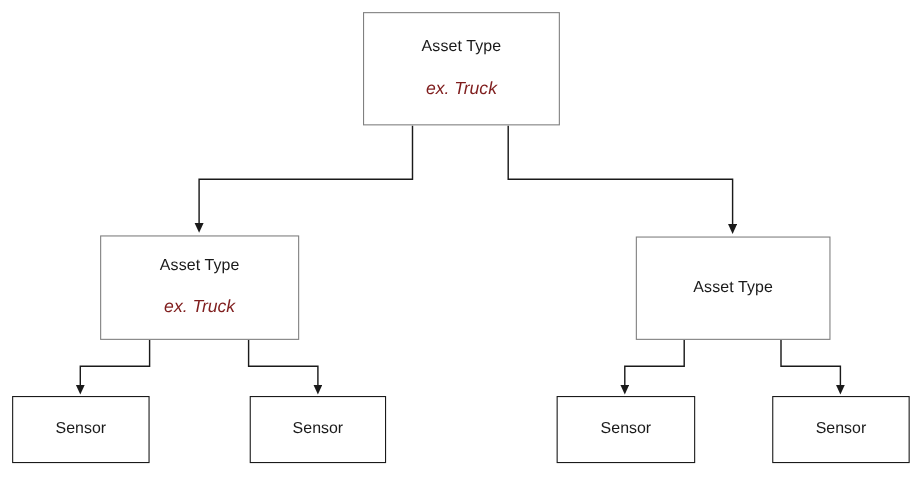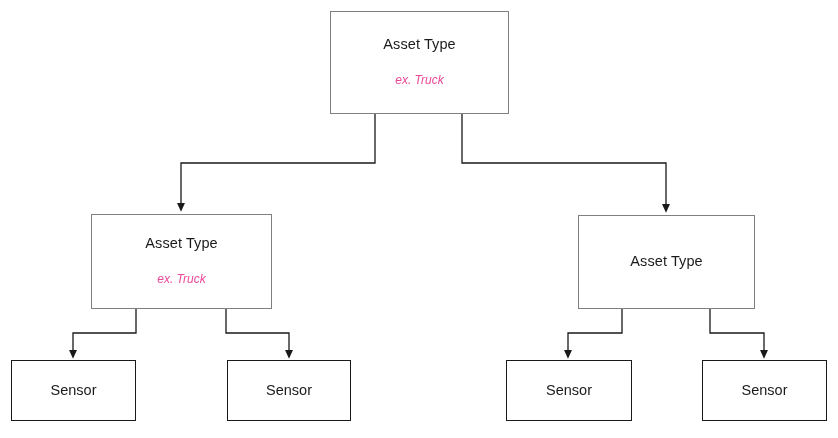--- a/index.html
+++ b/index.html
@@ -43,23 +43,23 @@
     border: 1.6px solid #1a1a1a;
   }
   .node-title {
     font-size: 14.5px;
     line-height: 1.1;
     color: #1a1a1a;
     letter-spacing: 0.1px;
     white-space: nowrap;
   }
   .node-subtitle {
-    font-size: 12px;
+    font-size: 16px;
     line-height: 1.1;
-    color: #ec4899;
+    color: #7f1d1d;
     font-style: italic;
     white-space: nowrap;
   }
   .two-line .node-title {
     margin-bottom: 21px;
   }
   .sensor-label {
     font-size: 14.5px;
     line-height: 1.1;
     color: #1a1a1a;

